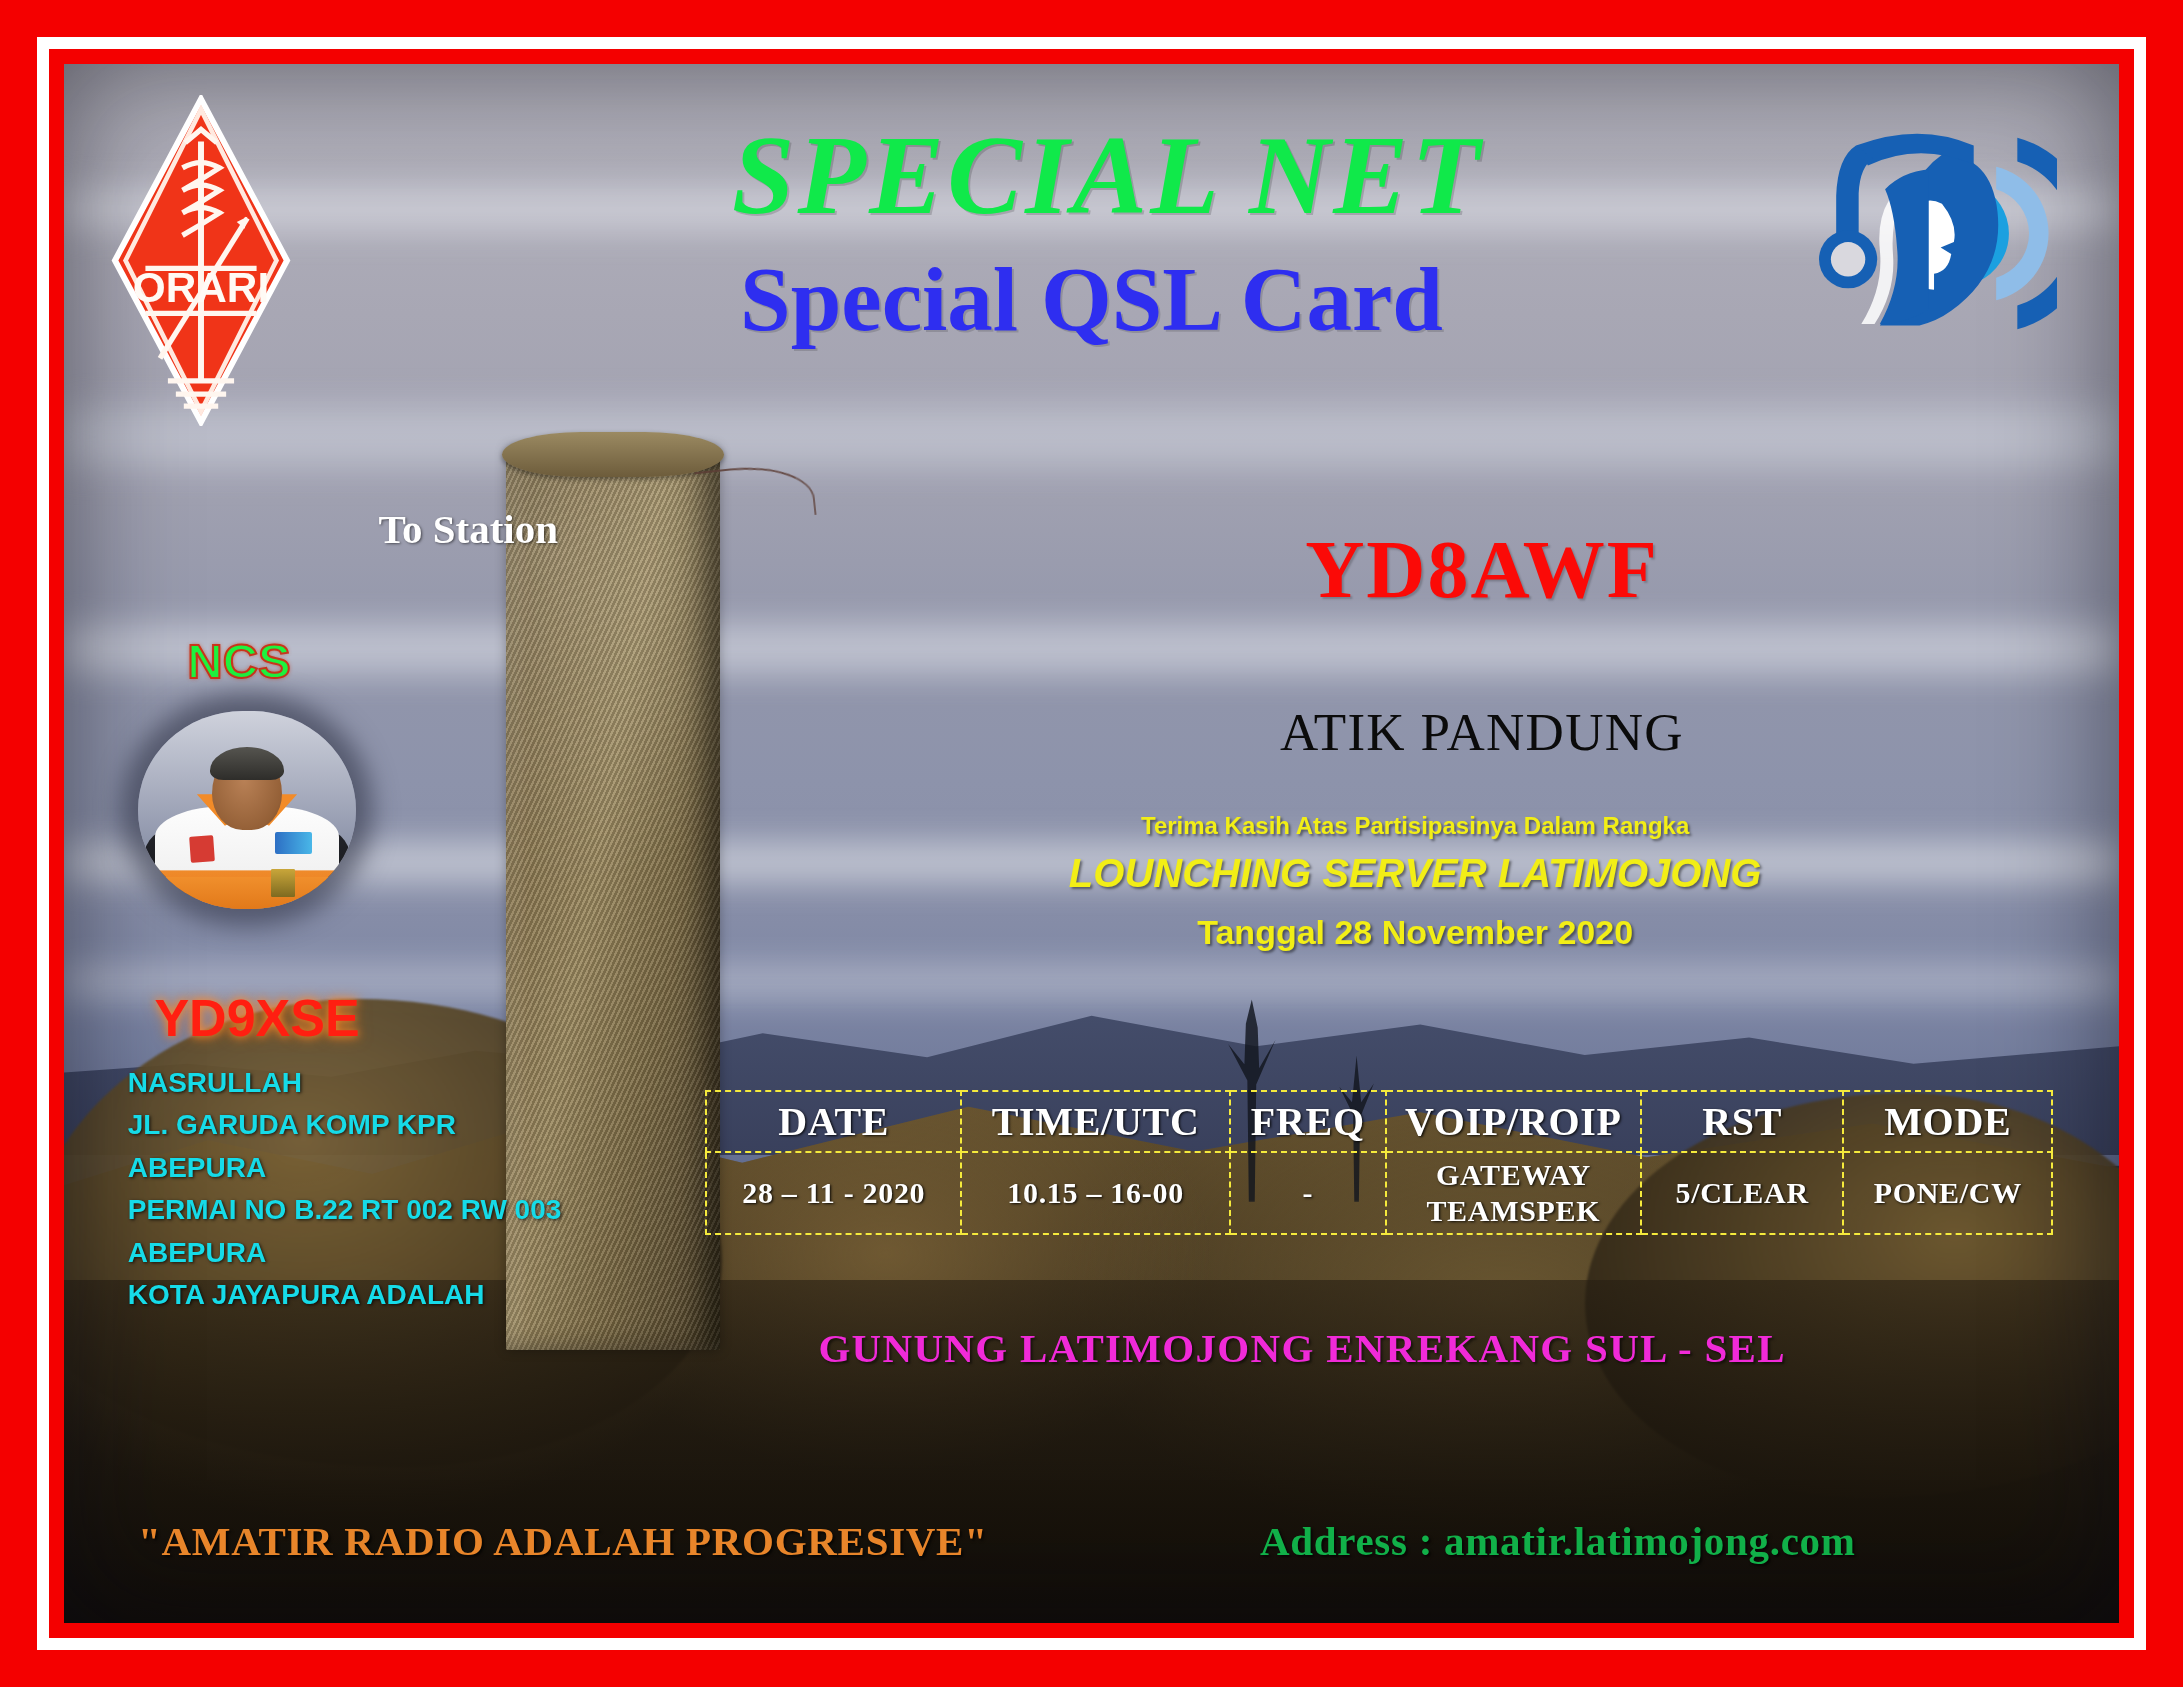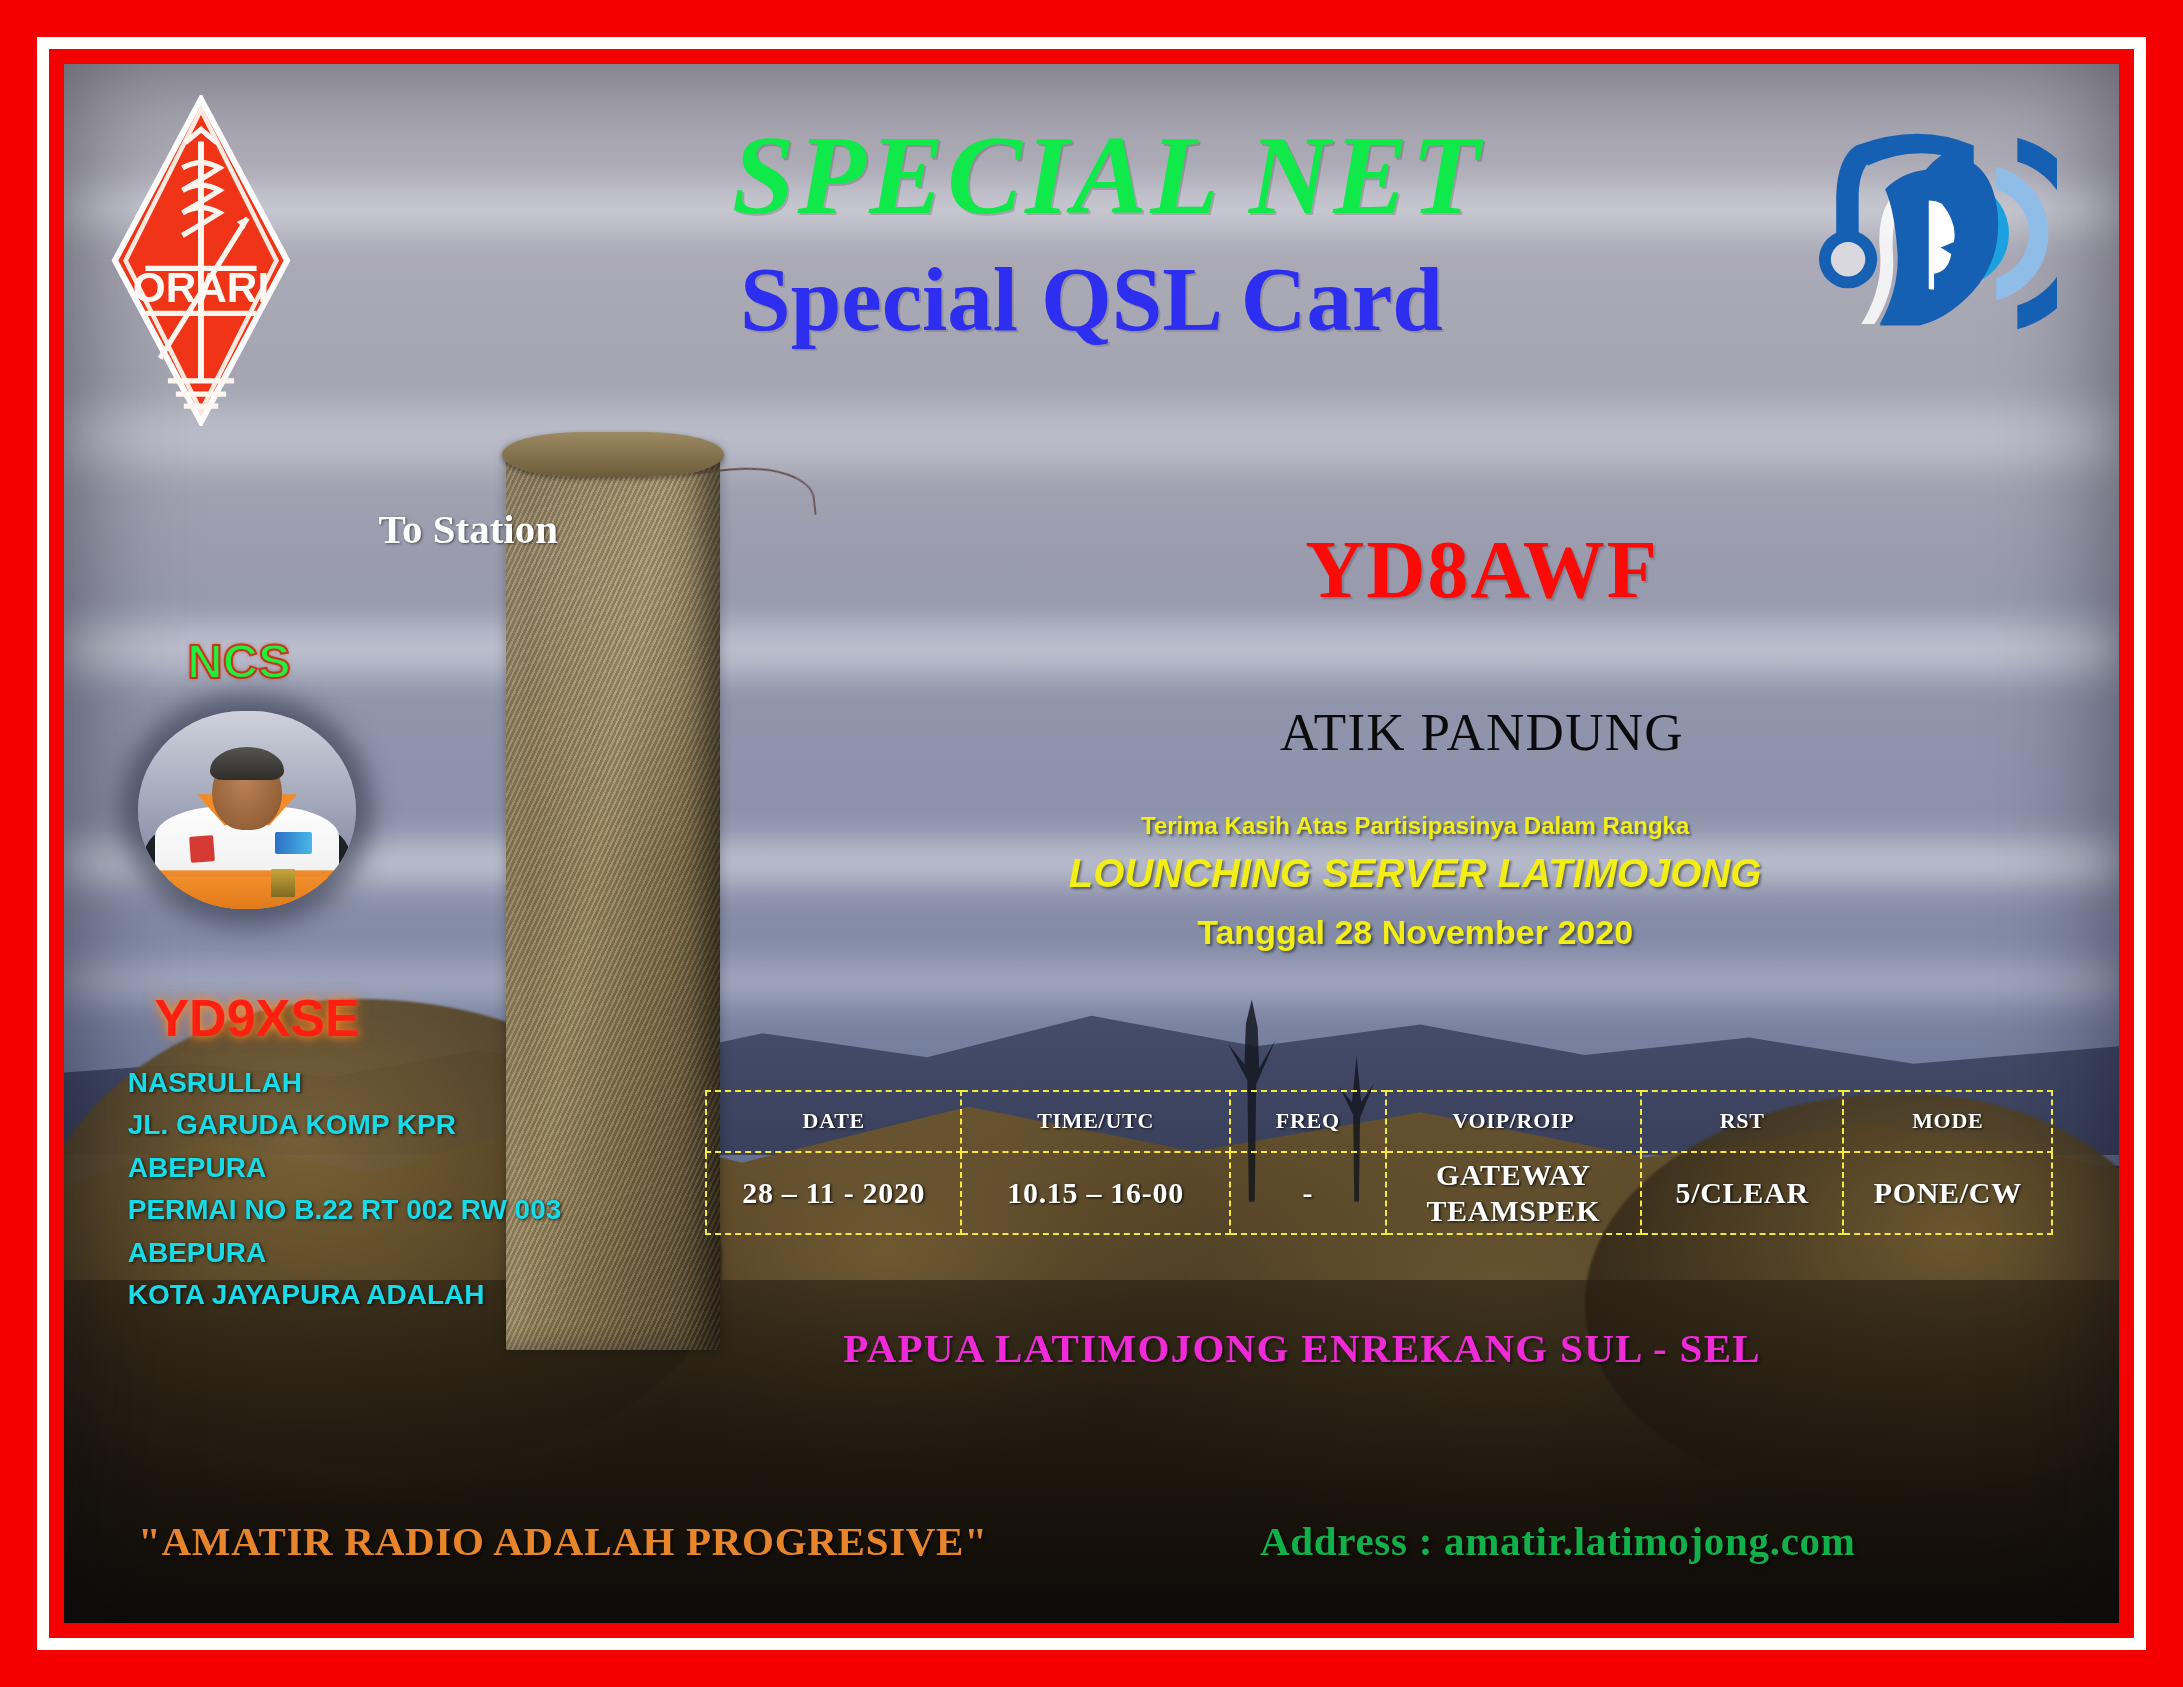--- a/index.html
+++ b/index.html
@@ -164,21 +164,21 @@
   .thanks .l3{font-size:34px;line-height:1.6;text-shadow:2px 2px 2.6px rgba(0,0,0,.45);}
 
   
   .logtable{position:absolute;left:31.2%;top:65.8%;width:65.6%;
     border-collapse:collapse;table-layout:fixed;}
   .logtable td{
     border:2px dashed #f5ea3c;
     text-align:center;color:#ffffff;font-weight:bold;
     font-family:"Liberation Serif",serif;
     text-shadow:1.3px 1.3px 2.6px rgba(0,0,0,.85);}
-  .logtable td.h{font-size:22px;height:57px;letter-spacing:0.7px;}
+  .logtable td.h{font-size:40px;height:57px;letter-spacing:0.7px;}
   .logtable td.v{font-size:30px;height:78px;letter-spacing:0.7px;line-height:1.18;}
   .c1{width:19%;} .c2{width:20%;} .c3{width:11.5%;}
   .c4{width:19%;} .c5{width:15%;} .c6{width:15.5%;}
 
   .t-gunung{position:absolute;left:28.5%;right:8%;top:80.8%;text-align:center;
     font-size:41px;font-weight:bold;color:#f02ad8;letter-spacing:1.3px;
     font-family:"Liberation Serif",serif;
     text-shadow:2px 2px 2.6px rgba(0,0,0,.55);}
 
   .t-motto{position:absolute;left:3.6%;top:93.2%;
@@ -315,21 +315,21 @@
           <td class="v">
             <div>GATEWAY</div>
             <div>TEAMSPEK</div>
           </td>
           <td class="v">5/CLEAR</td>
           <td class="v">PONE/CW</td>
         </tr>
       </tbody>
         </table>
 
-      <div class="t-gunung">PAPUA LATIMOJONG ENREKANG SUL - SEL</div>
+      <div class="t-gunung">GUNUNG LATIMOJONG ENREKANG SUL - SEL</div>
 
       <div class="t-motto">"AMATIR  RADIO ADALAH PROGRESIVE"</div>
       <div class="t-web">Address  : amatir.latimojong.com</div>
 
     </div>
   </div>
 </div>
 
 
 </body></html>

